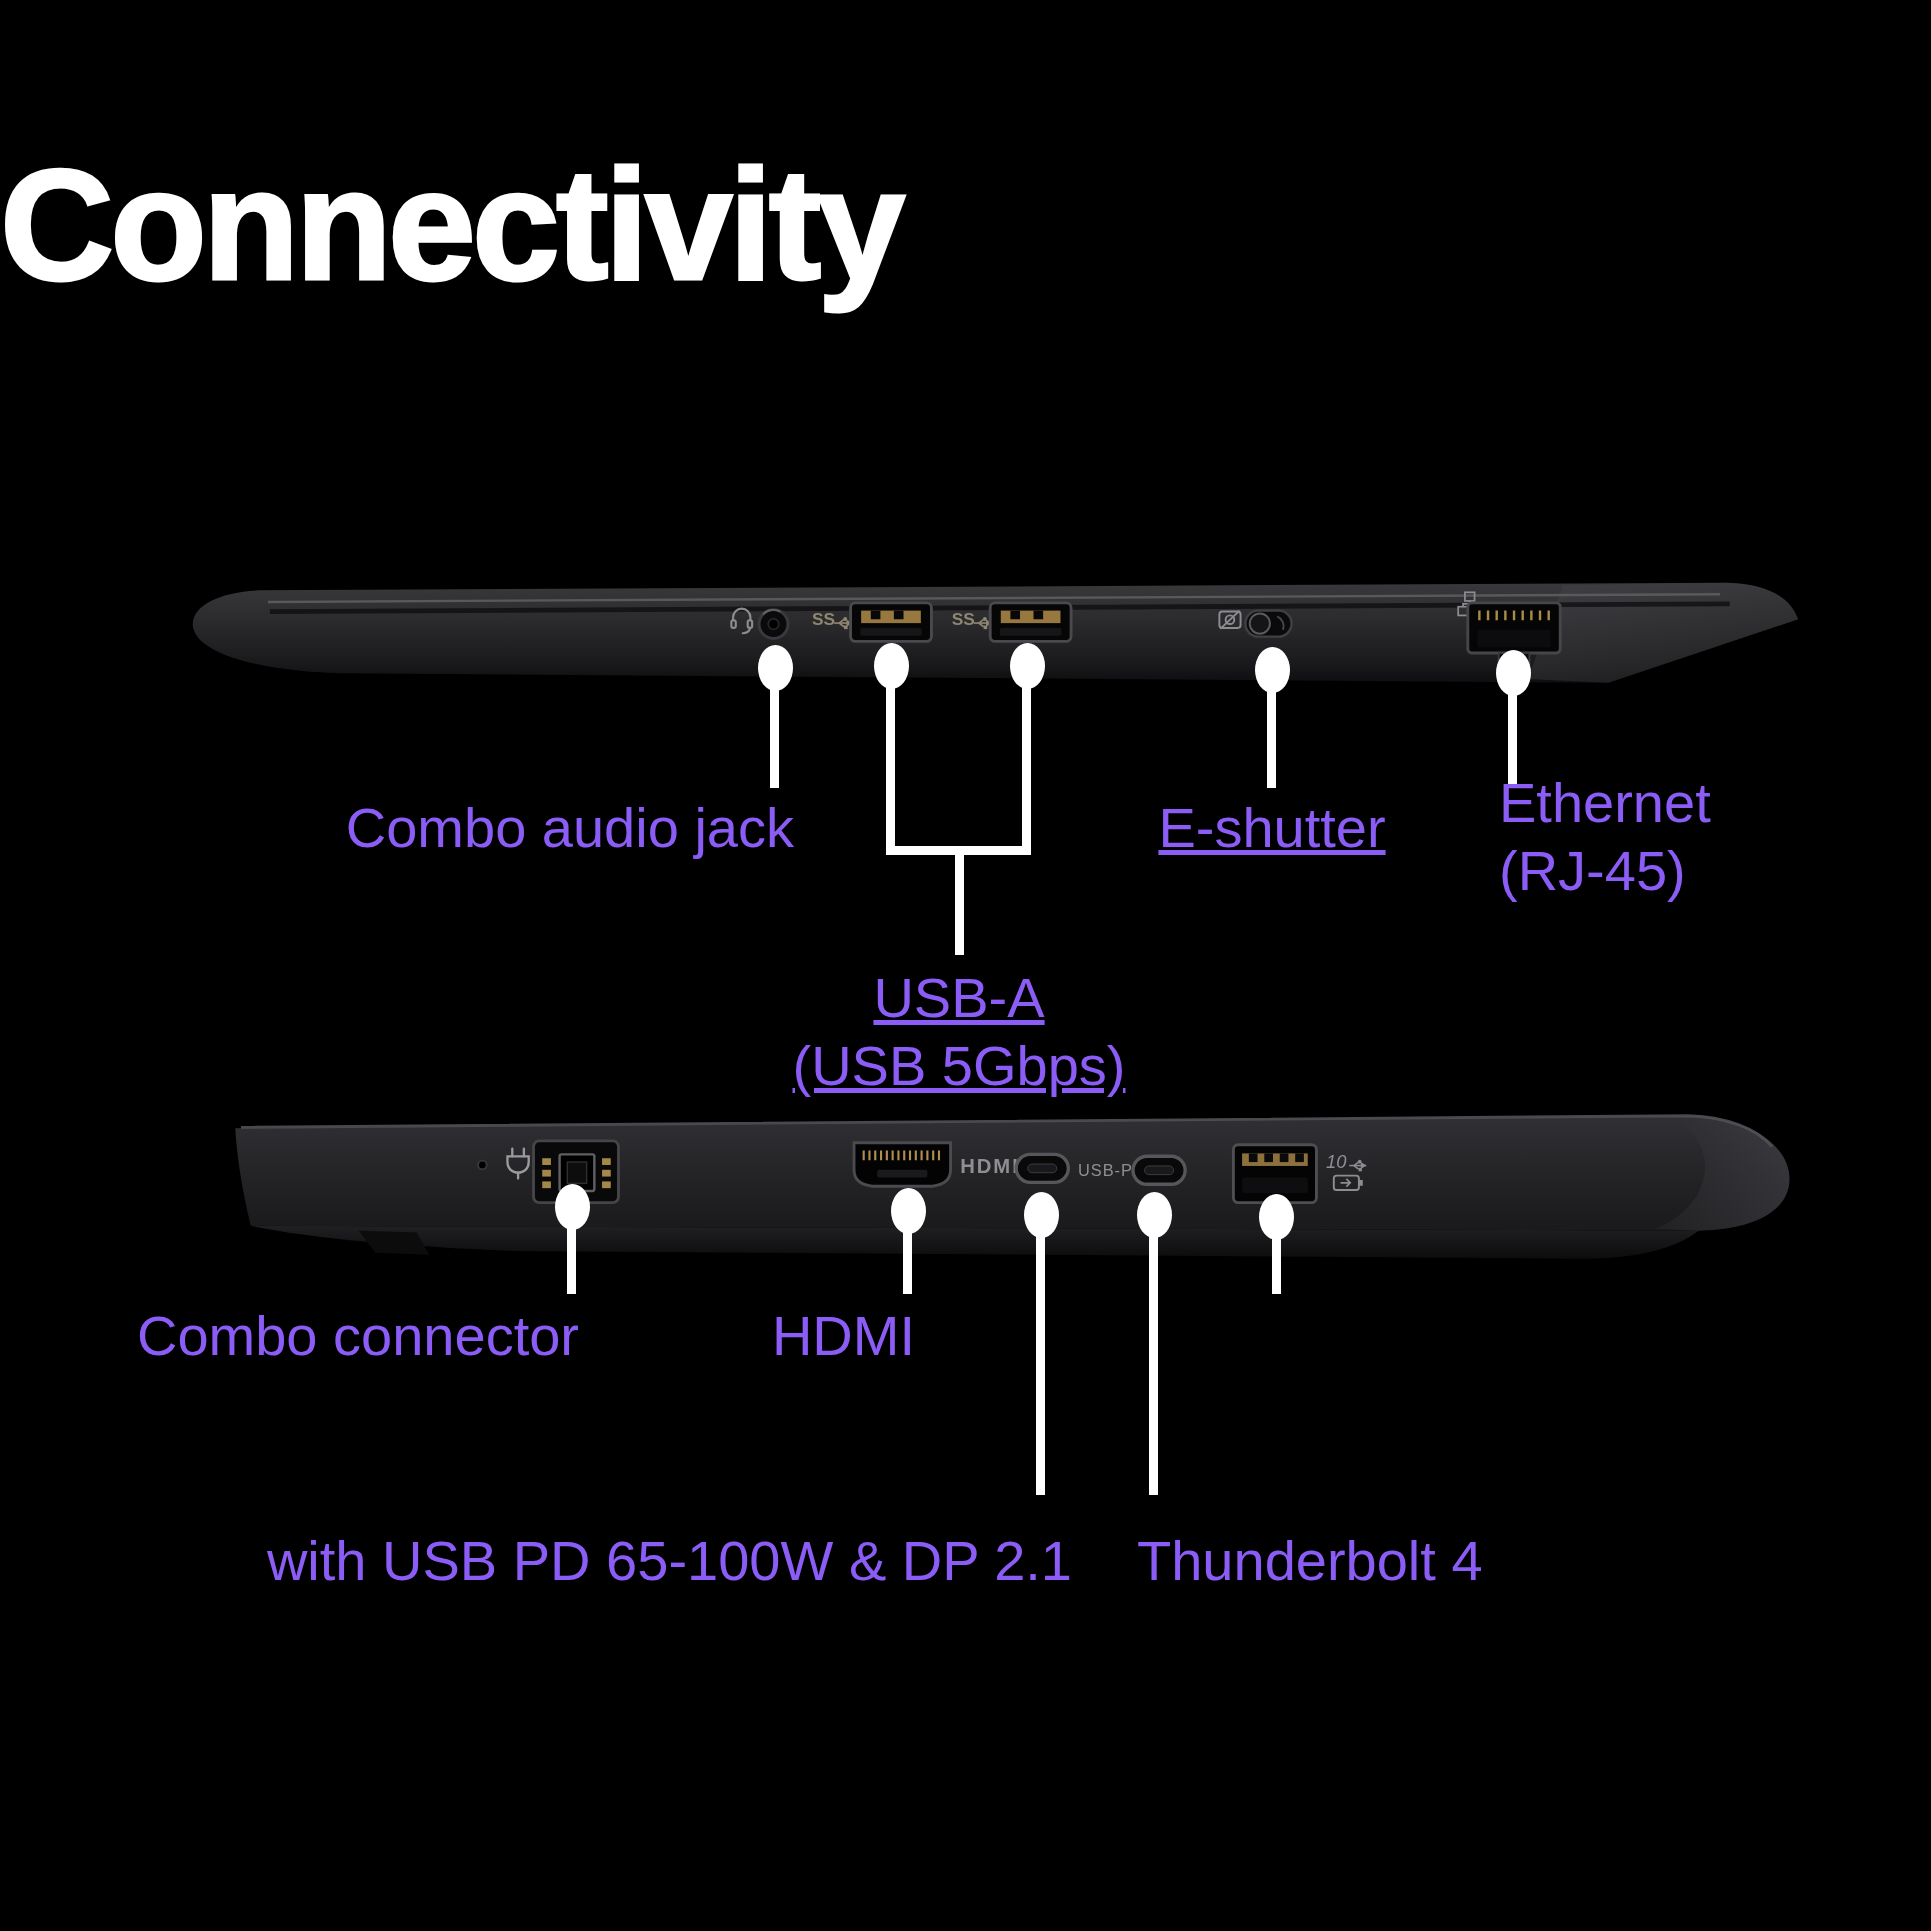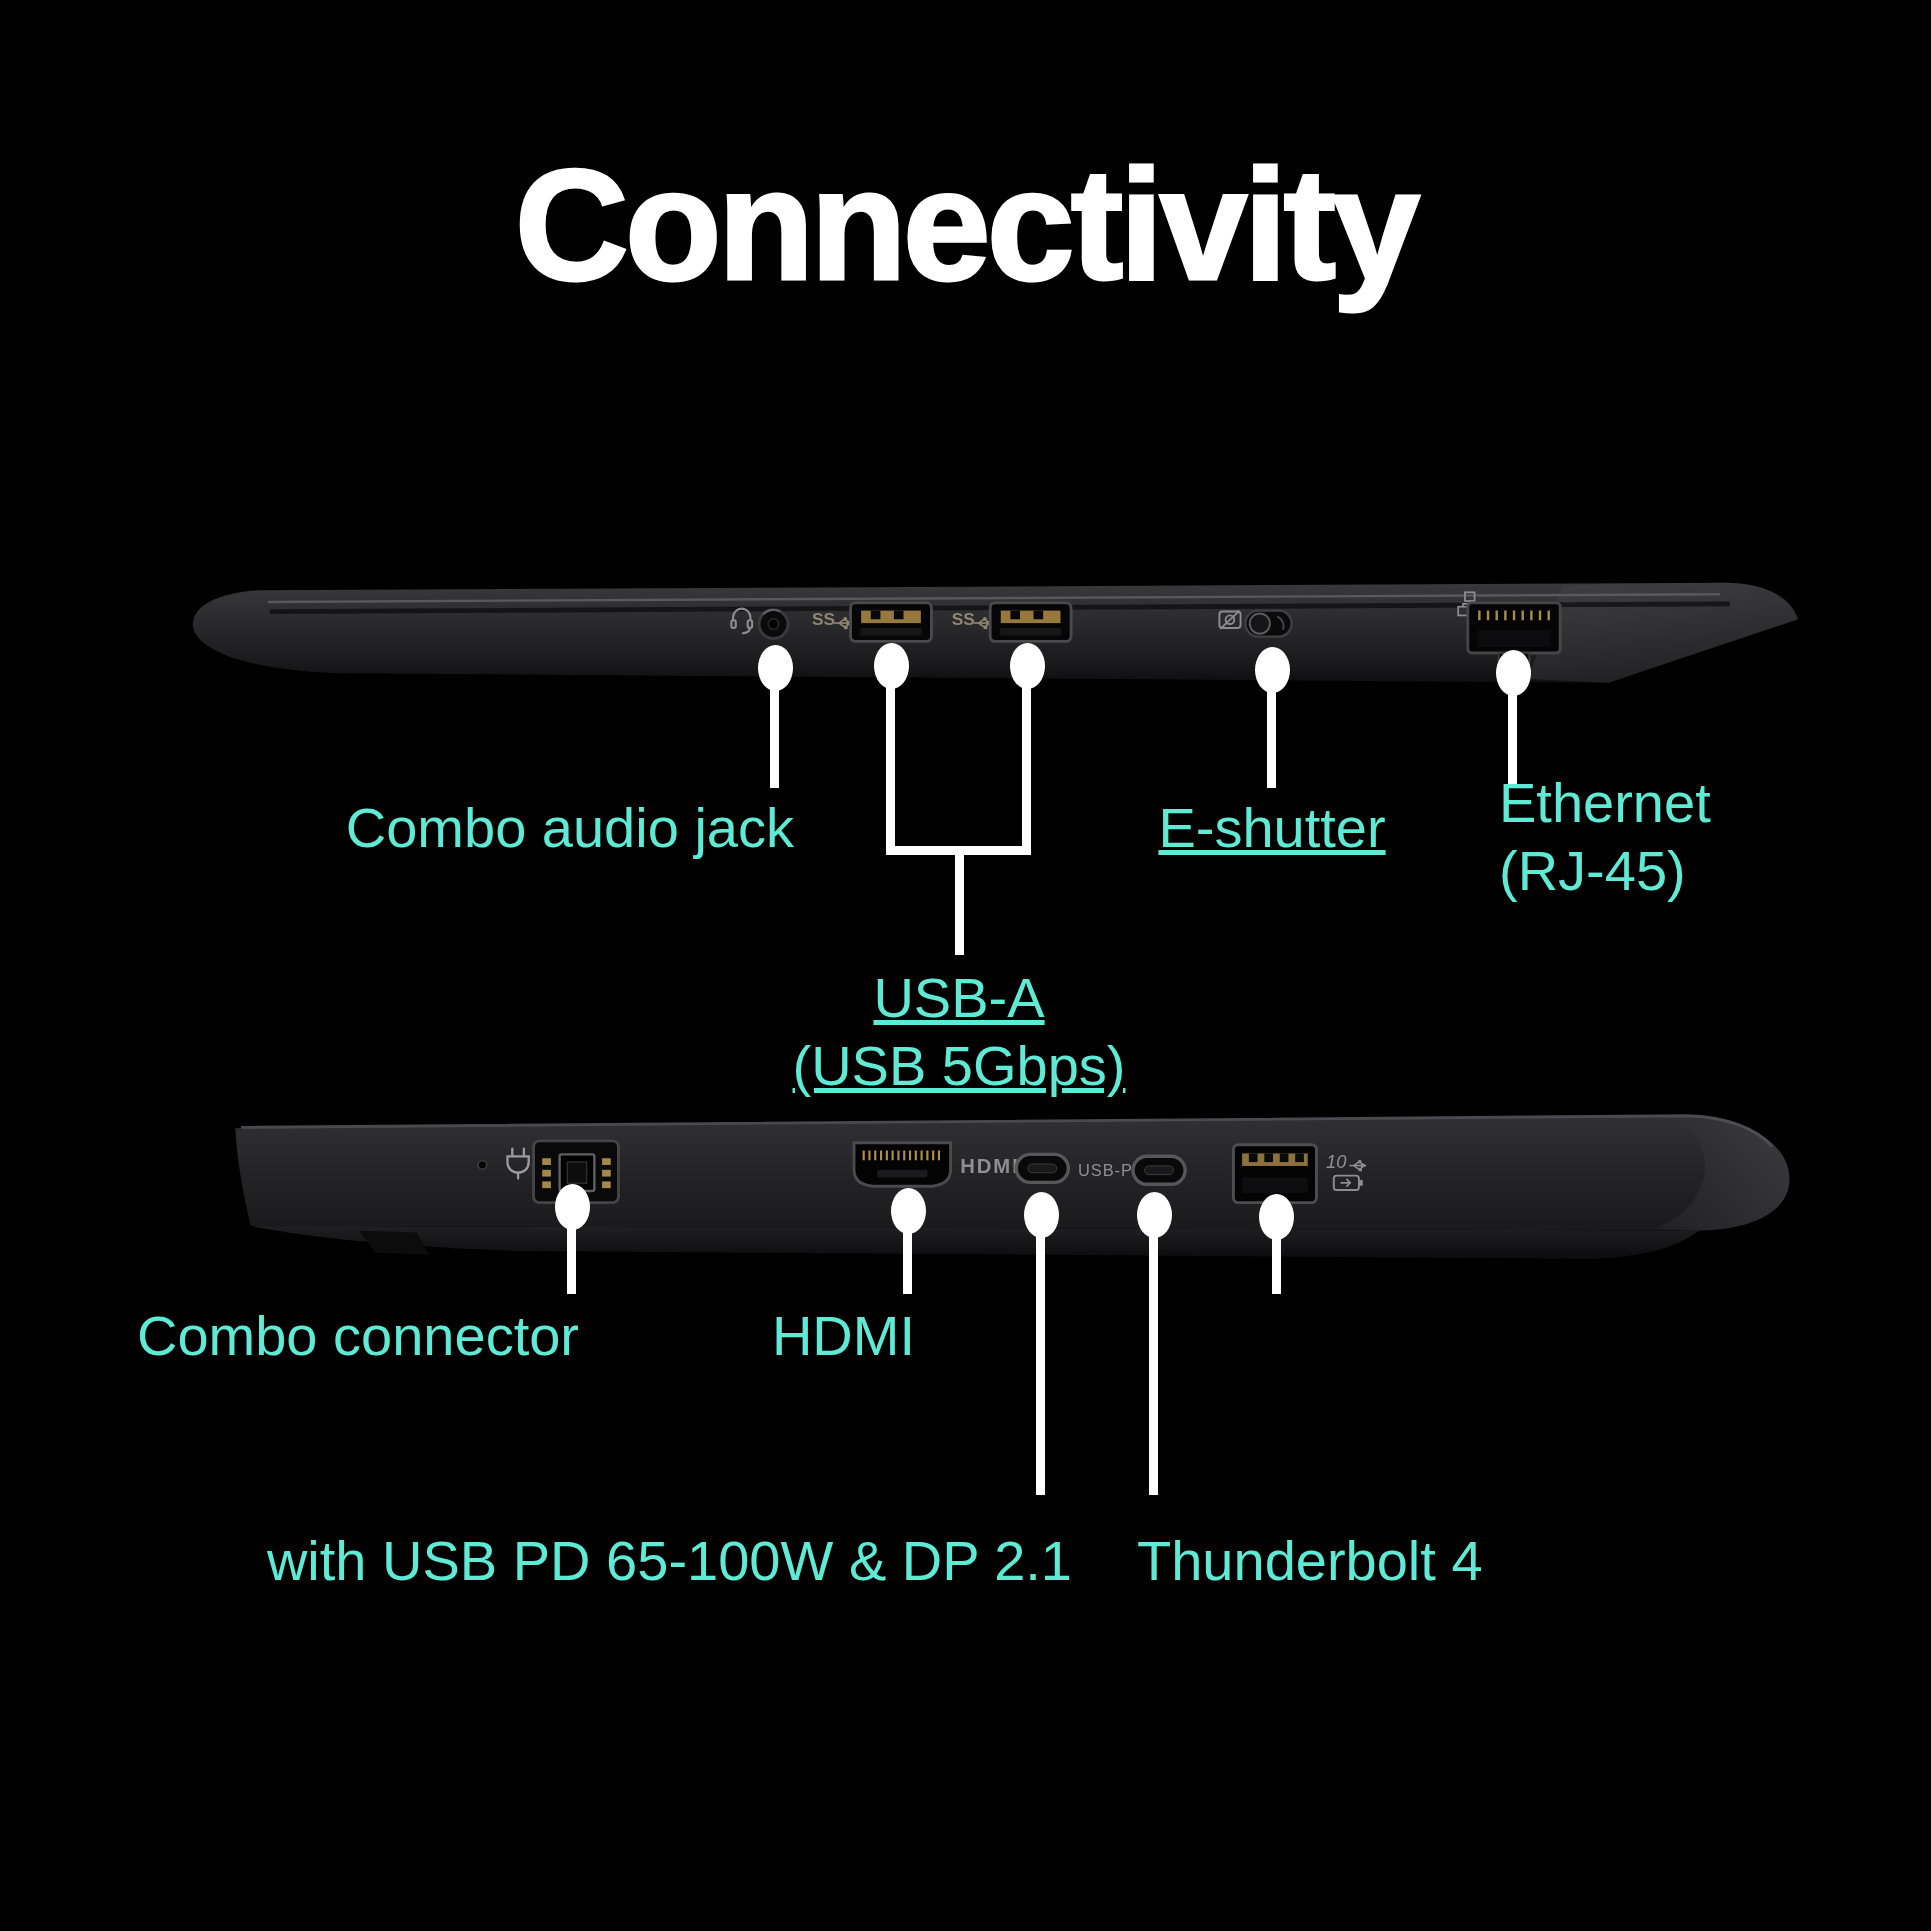--- a/index.html
+++ b/index.html
@@ -1,29 +1,29 @@
 <!DOCTYPE html>
 <html><head>
 <meta charset="utf-8">
 <style>
   html,body{margin:0;padding:0;background:#000;}
   body{width:1931px;height:1931px;position:relative;overflow:hidden;
        font-family:"Liberation Sans","DejaVu Sans",sans-serif;color:#fff;}
   .canvas{position:absolute;inset:0;background:#000;}
-  .title{position:absolute;left:0;right:0;top:145px;margin:0;text-align:center;
+  .title{position:absolute;left:0;right:0;top:145px;margin:0;text-align:left;
          font-size:158px;font-weight:700;letter-spacing:-3.9px;color:#fff;
          -webkit-text-stroke:2.9px #fff;line-height:1;}
   svg.laptop{position:absolute;display:block;}
   .laptop-top{left:179px;top:574px;width:1632px;height:130px;}
   .laptop-bottom{left:214px;top:1108px;width:1588px;height:169px;}
   .dot{position:absolute;width:35px;height:46px;margin-left:-17.4px;margin-top:-23px;
        border-radius:50%;background:#fff;z-index:5;}
   .cline{position:absolute;width:8.7px;background:#fff;z-index:4;}
   .hline{position:absolute;height:8.7px;background:#fff;z-index:4;}
-  .label{position:absolute;font-size:56px;line-height:68px;color:#5eead4;
+  .label{position:absolute;font-size:56px;line-height:68px;color:#8b5cf6;
          white-space:nowrap;z-index:6;font-weight:400;}
   .label .ln{display:block;}
   .align-right{text-align:right;}
   .center{transform:translateX(-50%);text-align:center;text-decoration:underline;}
   .mark{fill:#8f8f93;font-family:"Liberation Sans","DejaVu Sans",sans-serif;}
 </style>
 </head>
 <body>
 
 <div class="canvas">

